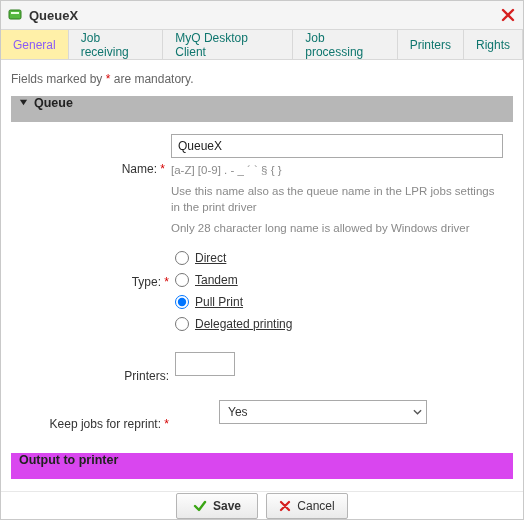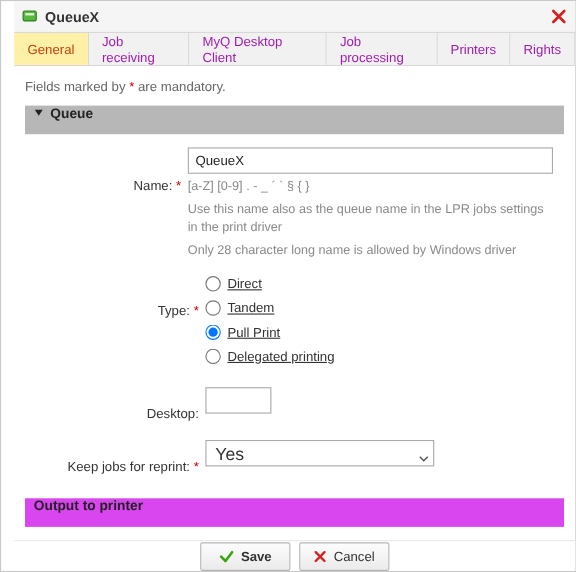--- a/index.html
+++ b/index.html
@@ -11,21 +11,20 @@
     background: #fff;
   }
   .window {
     width: 524px;
     height: 520px;
     border: 1px solid #c9c9c9;
     position: relative;
     display: flex;
     flex-direction: column;
     background: #fff;
-    padding-left: 12px;
   }
   .titlebar {
     height: 29px;
     background: #f5f5f5;
     border-bottom: 1px solid #d8d8d8;
     display: flex;
     align-items: center;
     padding: 0 6px 0 6px;
   }
   .titlebar .app-icon {
@@ -51,27 +50,27 @@
     background: #f1f1f1;
     border-bottom: 1px solid #d8d8d8;
     height: 30px;
   }
   .tab {
     padding: 0 12px;
     display: flex;
     align-items: center;
     border-right: 1px solid #d8d8d8;
     cursor: pointer;
-    color: #a21caf;
+    color: #0f766e;
     font-size: 12px;
     background: #f1f1f1;
   }
   .tab.active {
     background: #fff0a8;
-    color: #c2410c;
+    color: #8b5cf6;
     font-weight: 400;
   }
   .body {
     flex: 1;
     padding: 12px 10px 0 10px;
     overflow: auto;
   }
   .mandatory-note {
     color: #666;
     margin-bottom: 10px;
@@ -147,25 +146,26 @@
     padding: 2px 6px;
     font-family: inherit;
     font-size: 12px;
   }
   .select {
     width: 208px;
     height: 24px;
     border: 1px solid #a9a9a9;
     background: #fff;
     display: flex;
-    align-items: flex-end;
+    align-items: center;
     padding: 0 4px 0 8px;
     justify-content: space-between;
     cursor: pointer;
-    font-size: 16px;
+    font-size: 12px;
+    margin-left: 44px;
   }
   .select .caret {
     font-size: 10px;
     color: #555;
   }
   .footer {
     height: 28px;
     border-top: 1px solid #e8e8e8;
     background: #fff;
     display: flex;
@@ -283,21 +283,21 @@
             <span>Pull Print</span>
           </label>
           <label class="radio-row">
             <input type="radio" name="qtype" style="">
             <span>Delegated printing</span>
           </label>
         </div>
       </div>
 
       <div class="form-row align-center">
-        <div class="form-label" style="padding-top:0">Desktop:</div>
+        <div class="form-label" style="padding-top:0">Printers:</div>
         <div class="form-field">
           <input type="text" class="small-input" value="" style="">
         </div>
       </div>
 
       <div class="form-row align-center">
         <div class="form-label" style="padding-top:0">
           <span>Keep jobs for reprint:</span>
           <span class="asterisk">*</span>
         </div>

